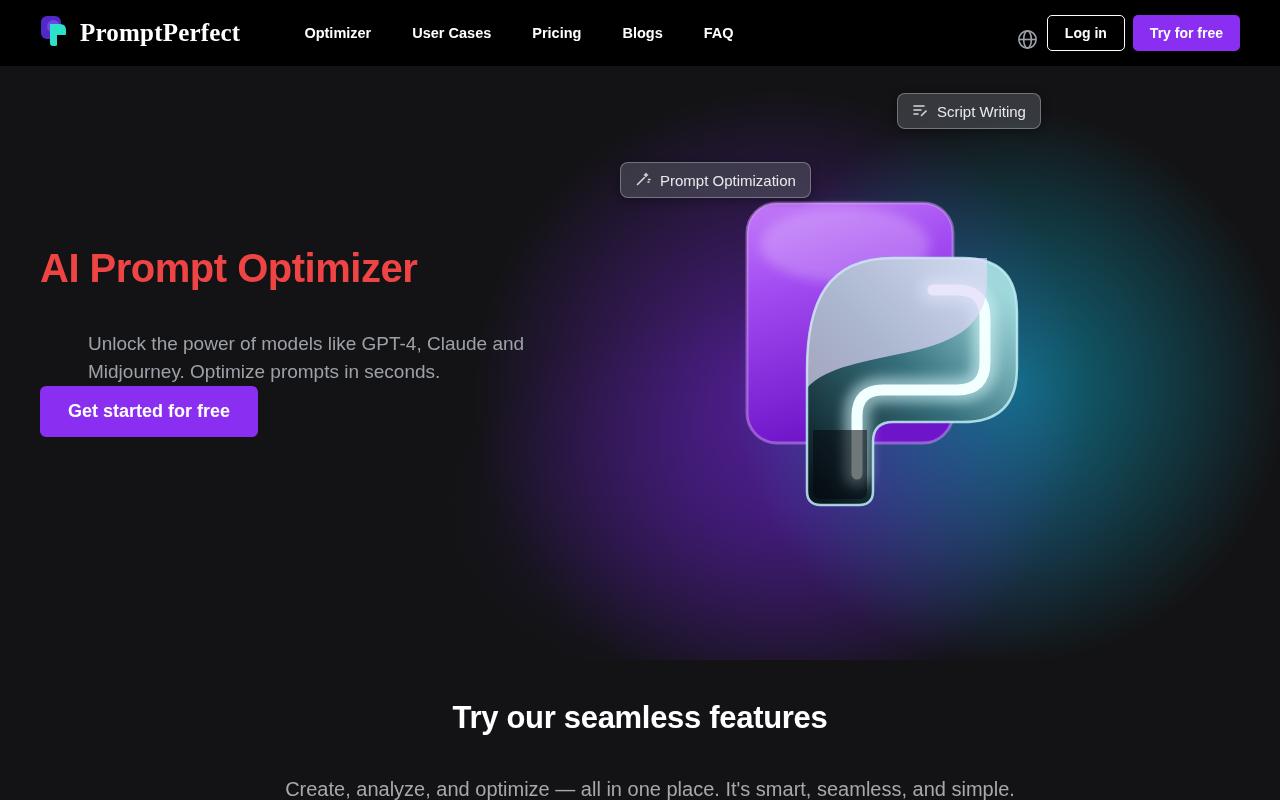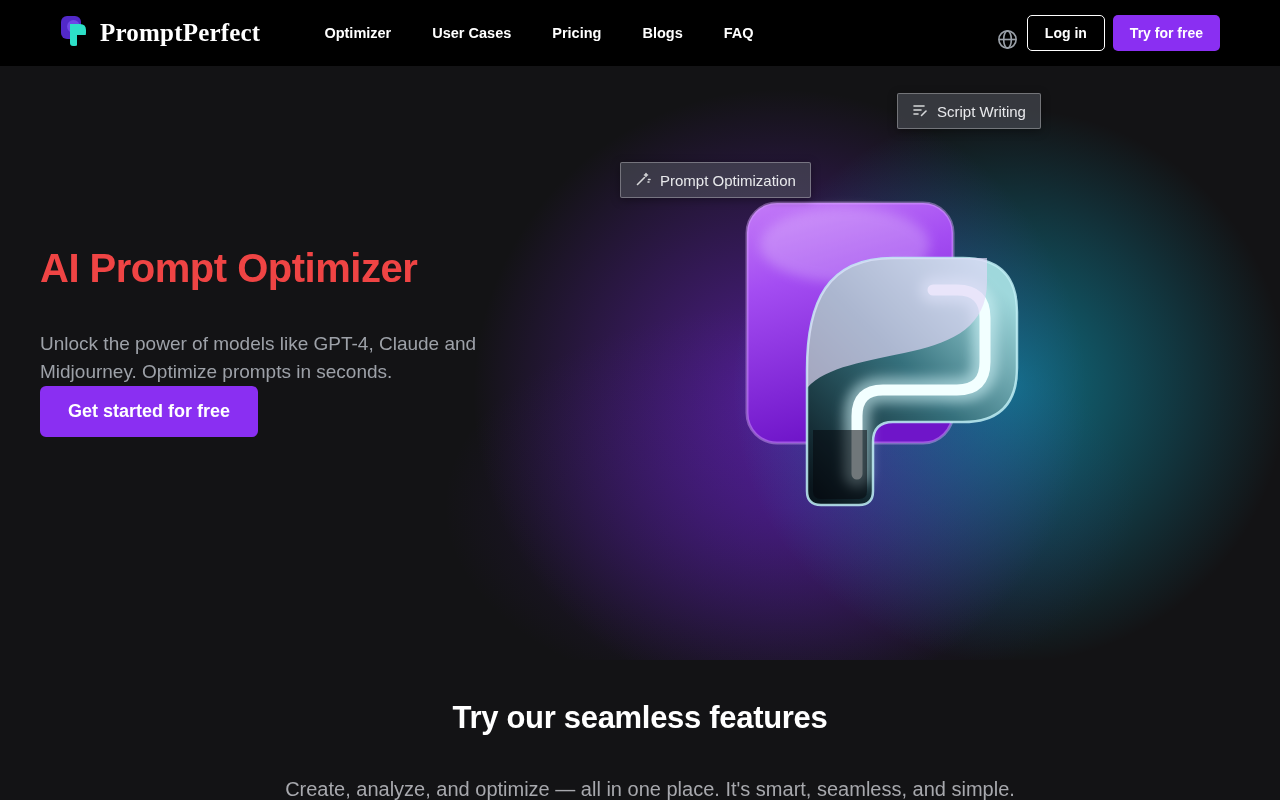--- a/index.html
+++ b/index.html
@@ -10,21 +10,21 @@
     color: #ffffff;
   }
 
   
   .nav {
     position: relative;
     height: 66px;
     background: #000000;
     display: flex;
     align-items: center;
-    padding: 0 60px;
+    padding: 0 40px;
     z-index: 10;
   }
   .brand { display: flex; align-items: center; gap: 10px; cursor: pointer; }
   .brand-word {
     font-family: "Liberation Serif", serif;
     font-weight: 700;
     font-size: 25px;
     letter-spacing: 0.2px;
     color: #ffffff;
   }
@@ -89,20 +89,21 @@
     letter-spacing: -0.5px;
     color: #ef4444;
     line-height: 1.2;
   }
   .hero-sub {
     margin-top: 38px;
     width: 474px;
     font-size: 19px;
     line-height: 28px;
     color: #9da1a8;
+    margin-left: 48px;
   }
   .btn-cta {
     background: #8a2ff2;
     border: none;
     color: #ffffff;
     font-size: 18px;
     font-weight: 700;
     padding: 15px 28px;
     border-radius: 6px;
     cursor: pointer;
@@ -110,21 +111,21 @@
   }
 
   .float-tag {
     position: absolute;
     z-index: 3;
     height: 36px;
     display: inline-flex;
     align-items: center;
     gap: 9px;
     padding: 0 14px;
-    border-radius: 2px;
+    border-radius: 8px;
     background: rgba(84, 88, 96, 0.55);
     border: 1px solid rgba(255,255,255,0.30);
     color: #e8e9ec;
     font-size: 15px;
     box-shadow: 0 2px 10px rgba(0,0,0,0.35);
   }
   .tag-script { left: 897px; top: 27px; }
   .tag-prompt { left: 620px; top: 96px; }
 
   .hero-art { position: absolute; left: 695px; top: 124px; z-index: 2; }

